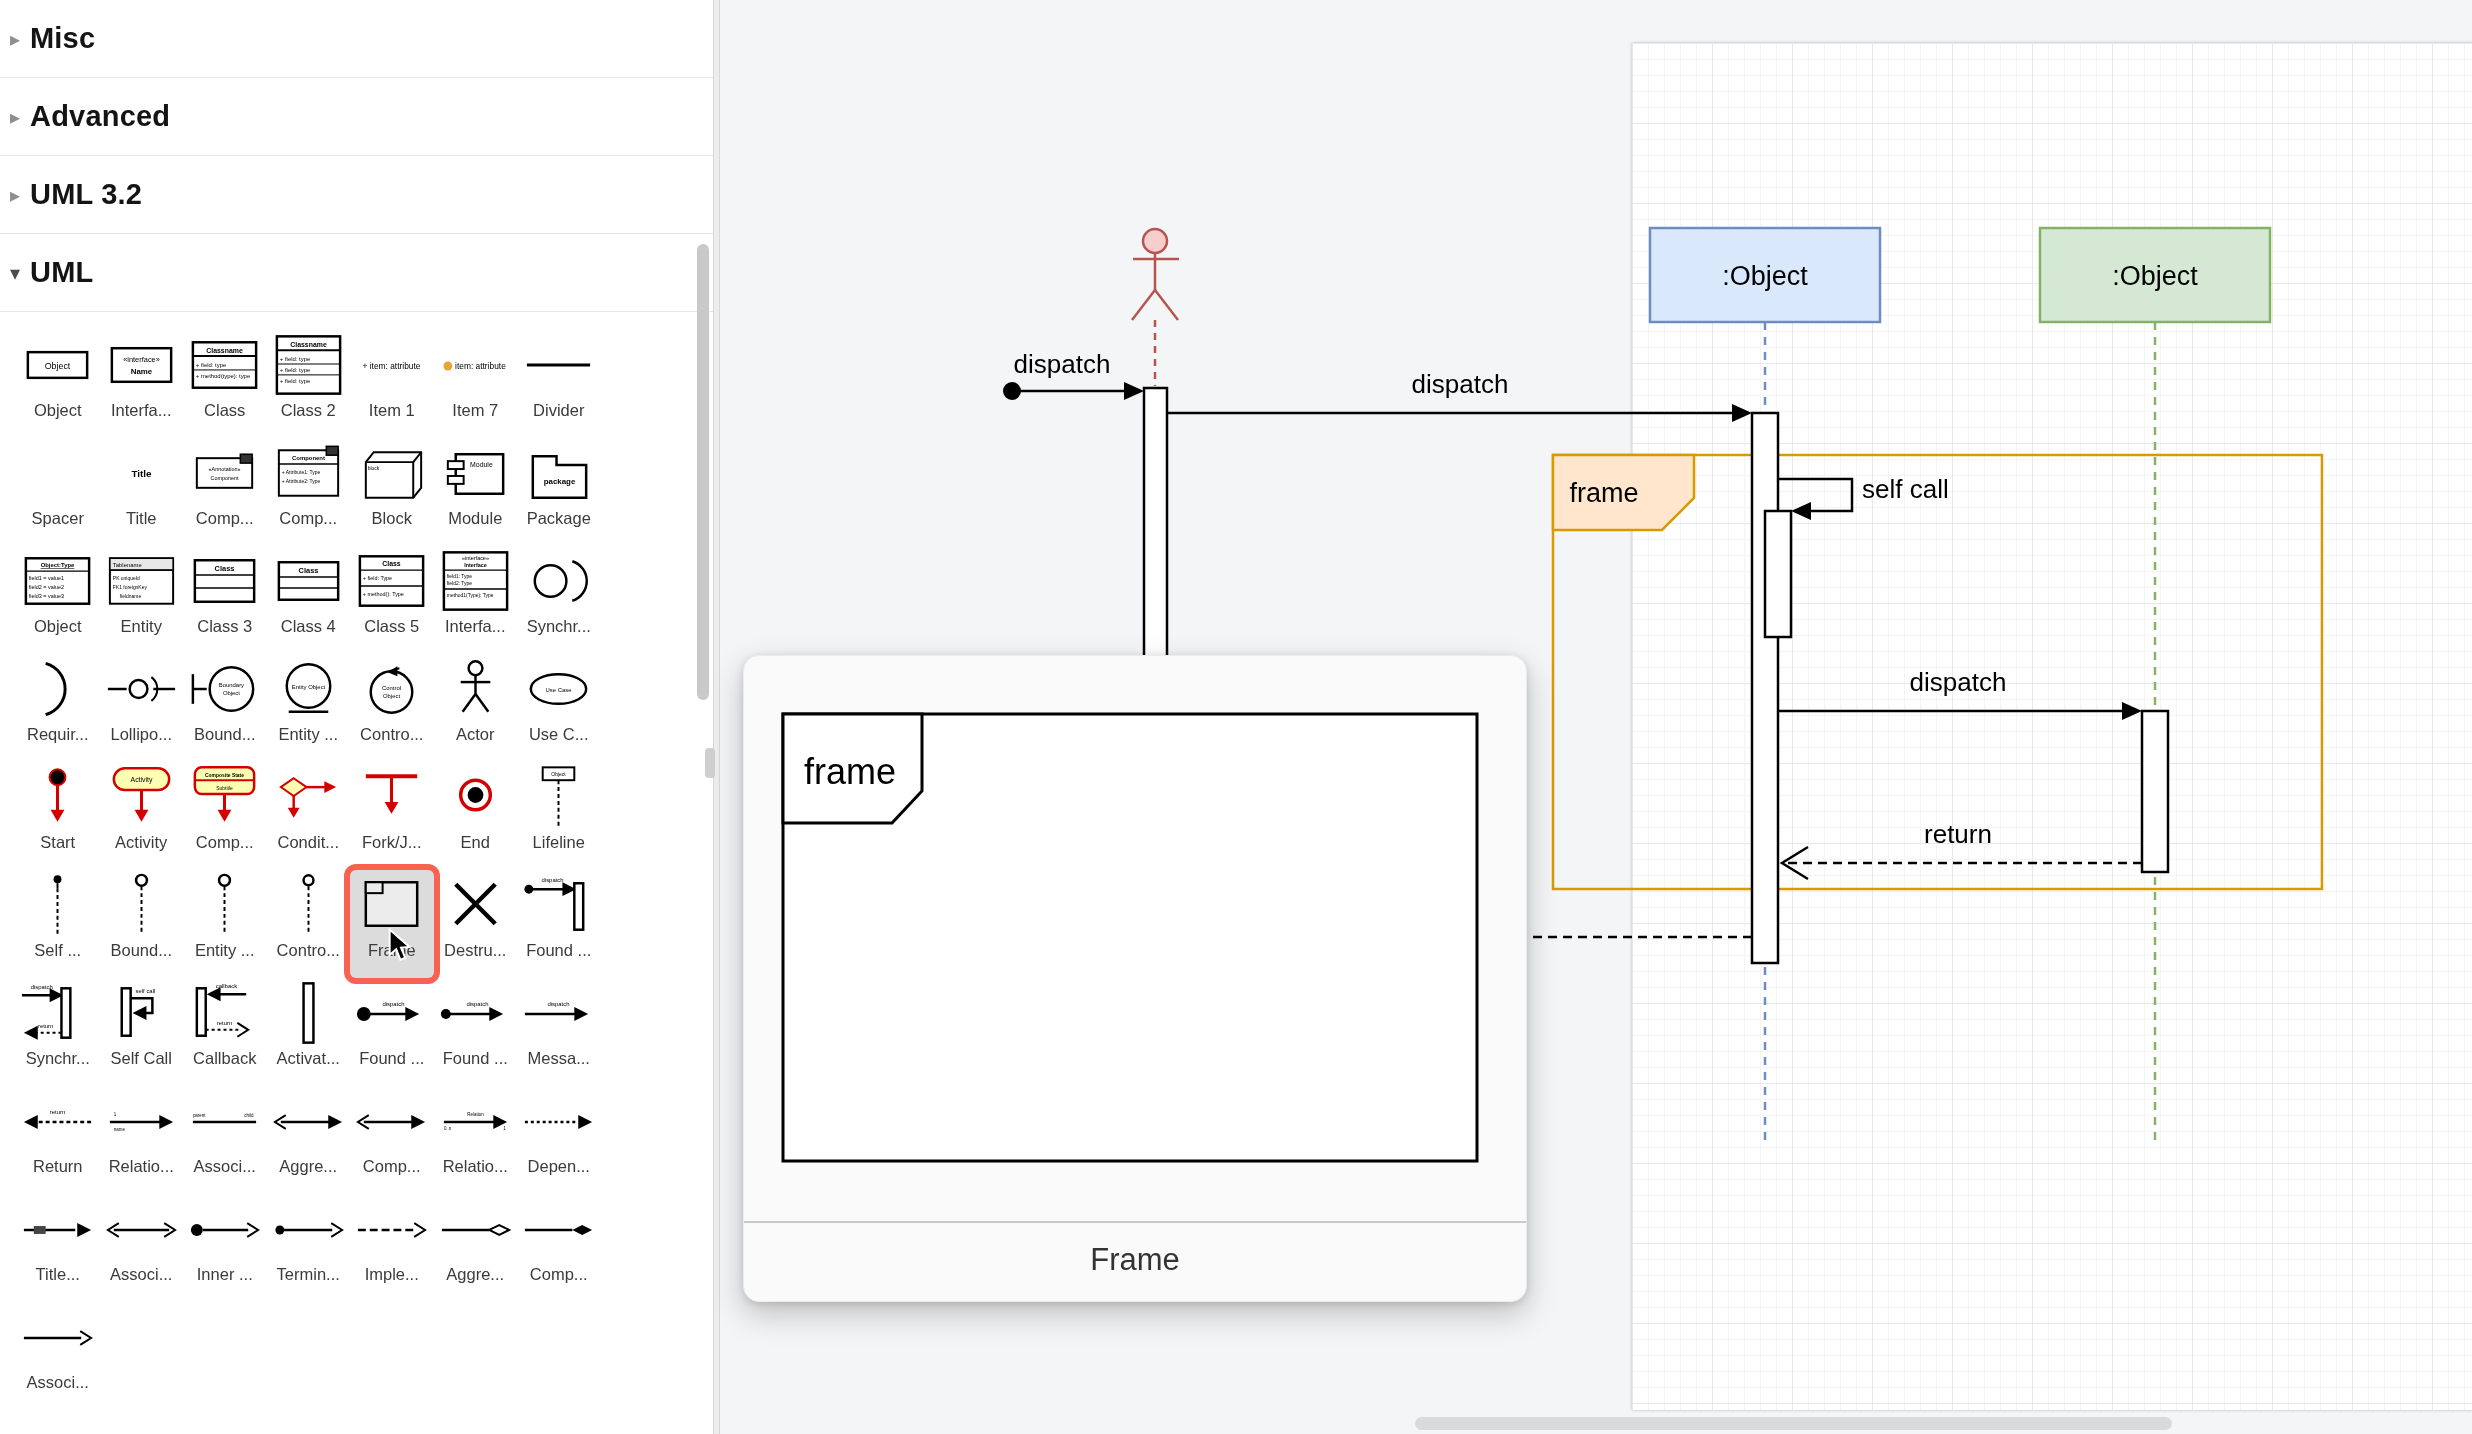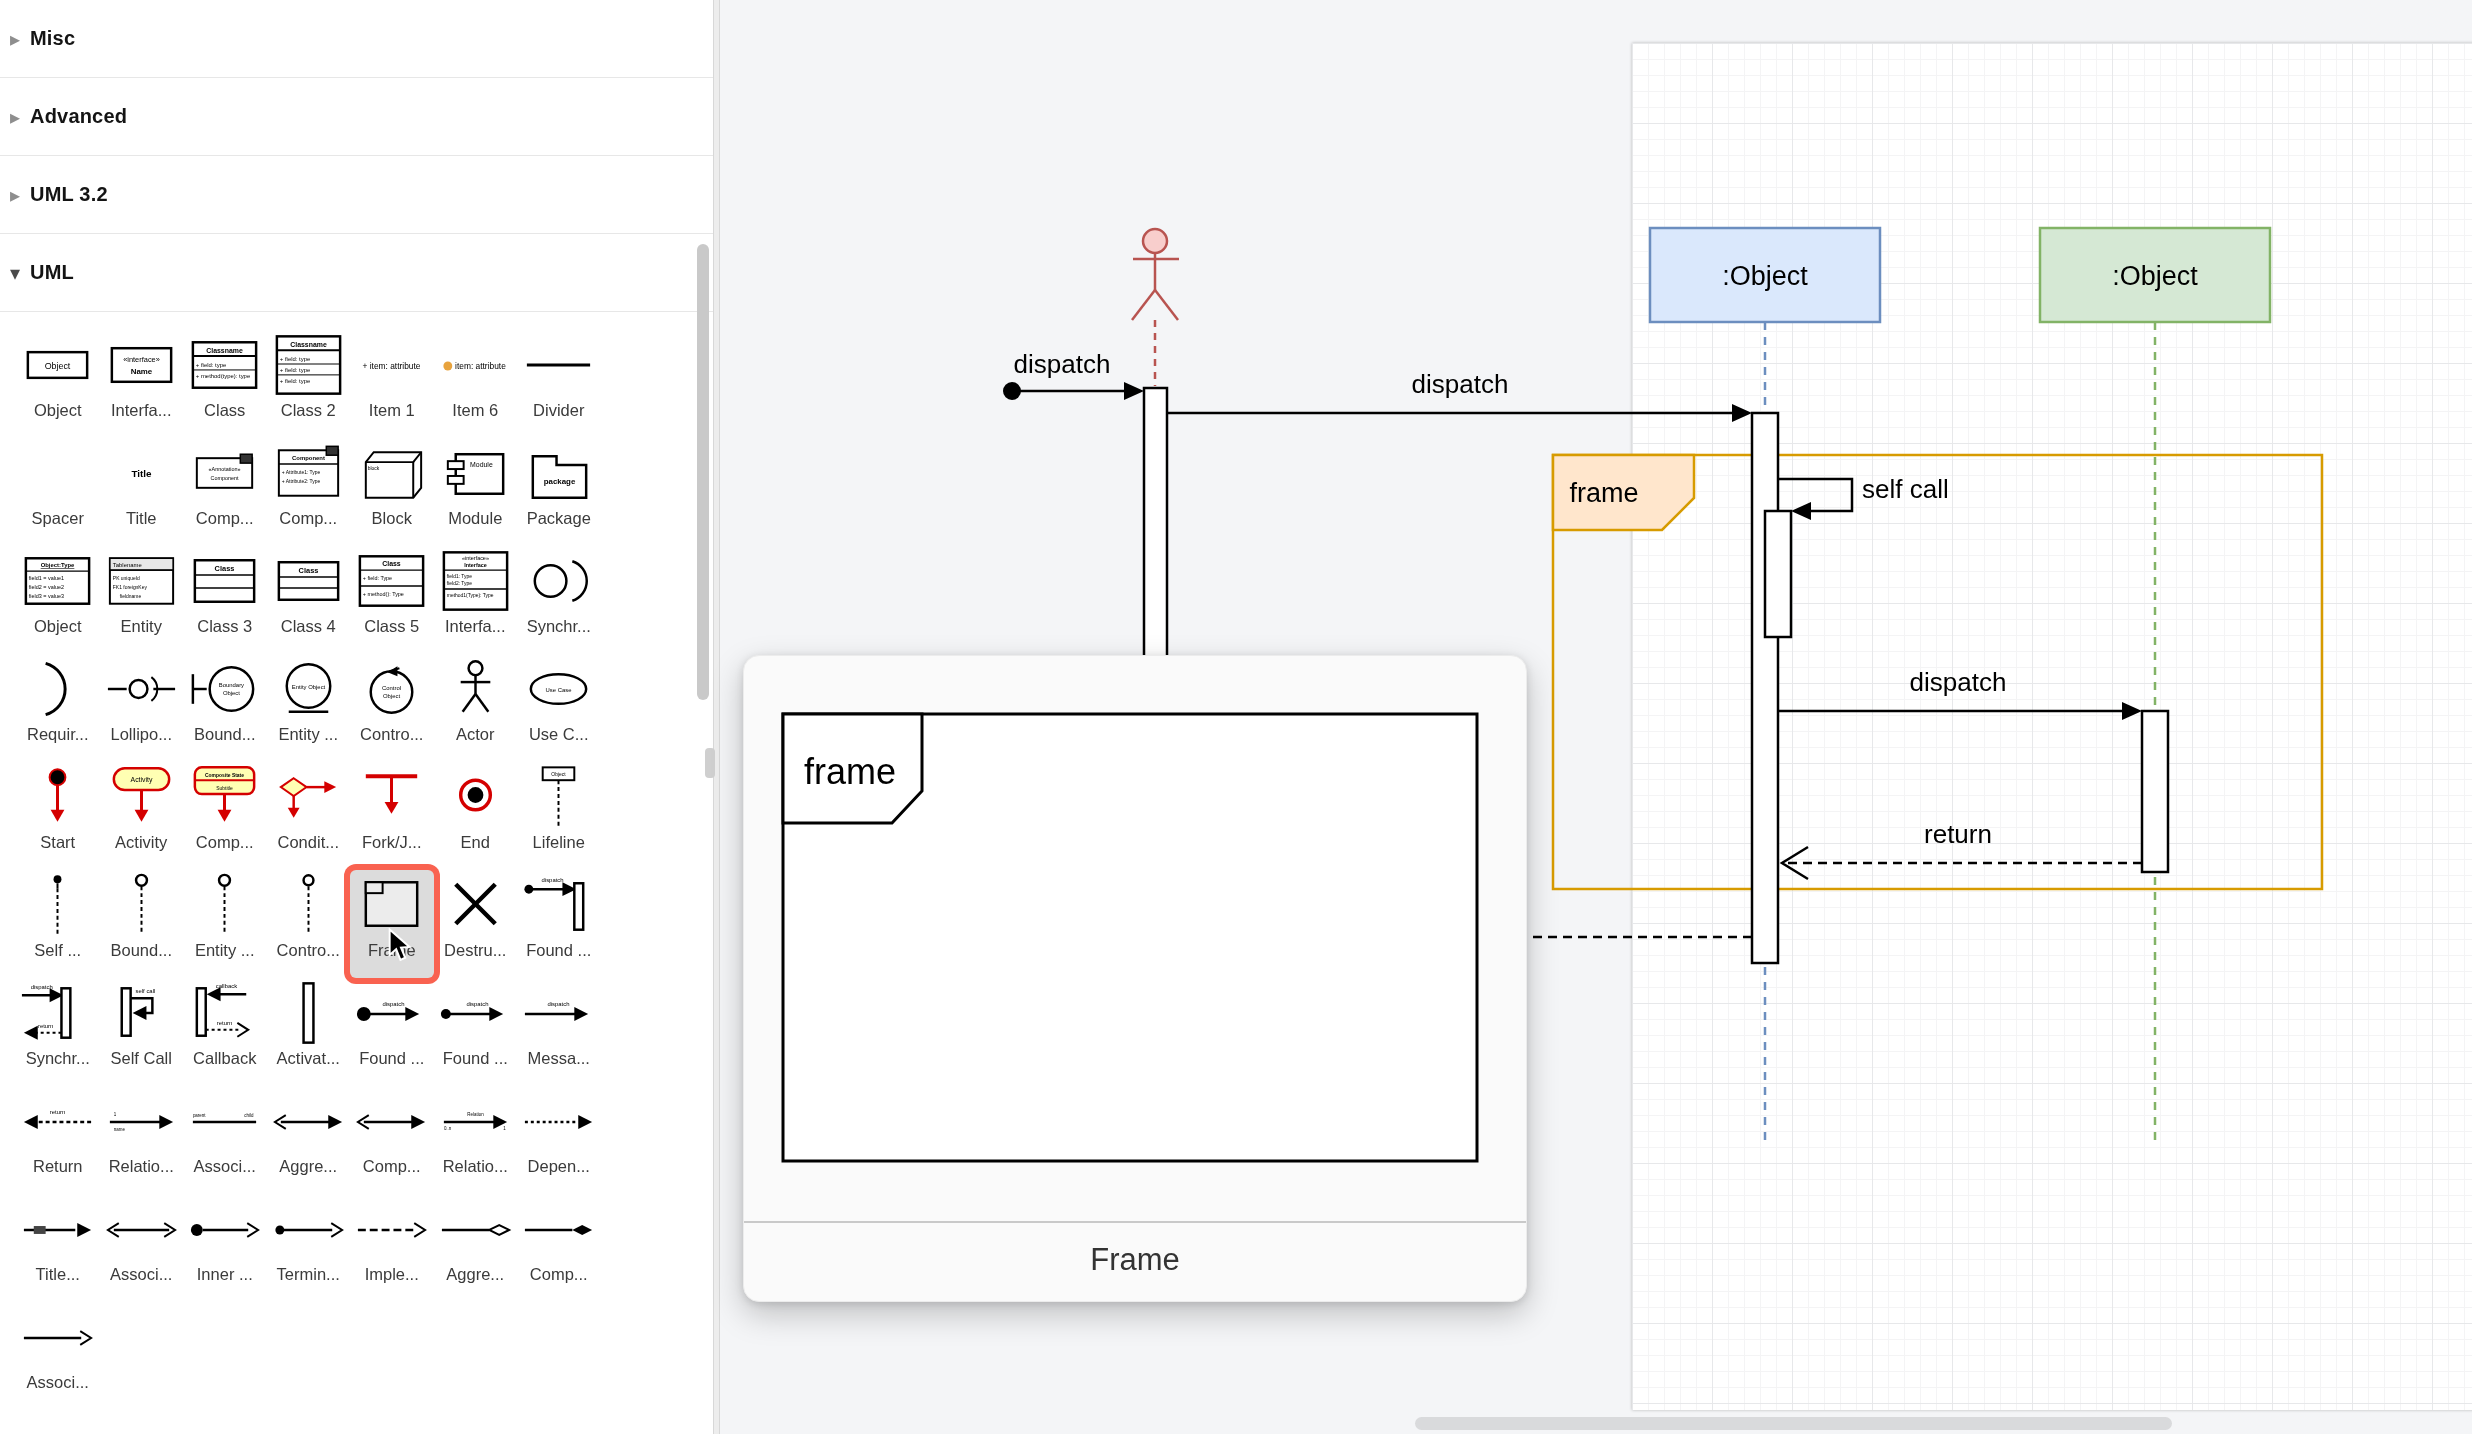--- a/index.html
+++ b/index.html
@@ -4,21 +4,21 @@
 <style>
   html,body{margin:0;padding:0;}
   body{width:2472px;height:1434px;overflow:hidden;position:relative;
        font-family:"Liberation Sans","DejaVu Sans",sans-serif;background:#f4f5f7;}
 
   
   #sidebar{position:absolute;left:0;top:0;width:713px;height:1434px;background:#fff;z-index:20;}
   .section{display:flex;align-items:center;height:77px;border-bottom:1px solid #e7e7e7;cursor:pointer;}
   .section .chev{width:30px;text-align:center;font-size:20px;color:#8e8e8e;}
   .section.expanded .chev{color:#4a4a4a;}
-  .section .sec-label{font-size:20px;font-weight:700;color:#141414;letter-spacing:.2px;}
+  .section .sec-label{font-size:29px;font-weight:700;color:#141414;letter-spacing:.2px;}
   #shape-grid{position:absolute;left:16px;top:330px;width:586px;
       display:grid;grid-template-columns:repeat(7,83.5px);grid-auto-rows:108px;}
   .cell{display:flex;flex-direction:column;align-items:center;justify-content:flex-start;
       position:relative;cursor:pointer;}
   .cell .icon{width:83px;height:70px;display:flex;align-items:center;justify-content:center;}
   .cell .shape-label{font-size:16.5px;color:#3b3b3b;white-space:nowrap;line-height:20px;}
   .cell.hl{background:#dcdcdc;border-radius:6px;box-shadow:0 0 0 6px #f96250;z-index:5;}
   .cell.hl .cursor{position:absolute;left:36px;top:58px;z-index:6;}
   
   #side-scroll{position:absolute;left:697px;top:244px;width:12px;height:456px;
@@ -139,21 +139,21 @@
     <span class="shape-label">Item 1</span>
   </div>
 
   <div class="cell">
     <span class="icon">
           <svg width="83" height="66" viewBox="0 0 84 66">
             <circle cx="14" cy="34" r="4.5" fill="#e8a33d"></circle>
             <text x="47" y="37" font-size="8.5" text-anchor="middle" fill="#000">item: attribute</text>
           </svg>
         </span>
-    <span class="shape-label">Item 6</span>
+    <span class="shape-label">Item 7</span>
   </div>
 
   <div class="cell">
     <span class="icon">
           <svg width="83" height="66" viewBox="0 0 84 66">
             <line x1="10" y1="33" x2="74" y2="33" stroke="#000" stroke-width="3"></line>
           </svg>
         </span>
     <span class="shape-label">Divider</span>
   </div>

